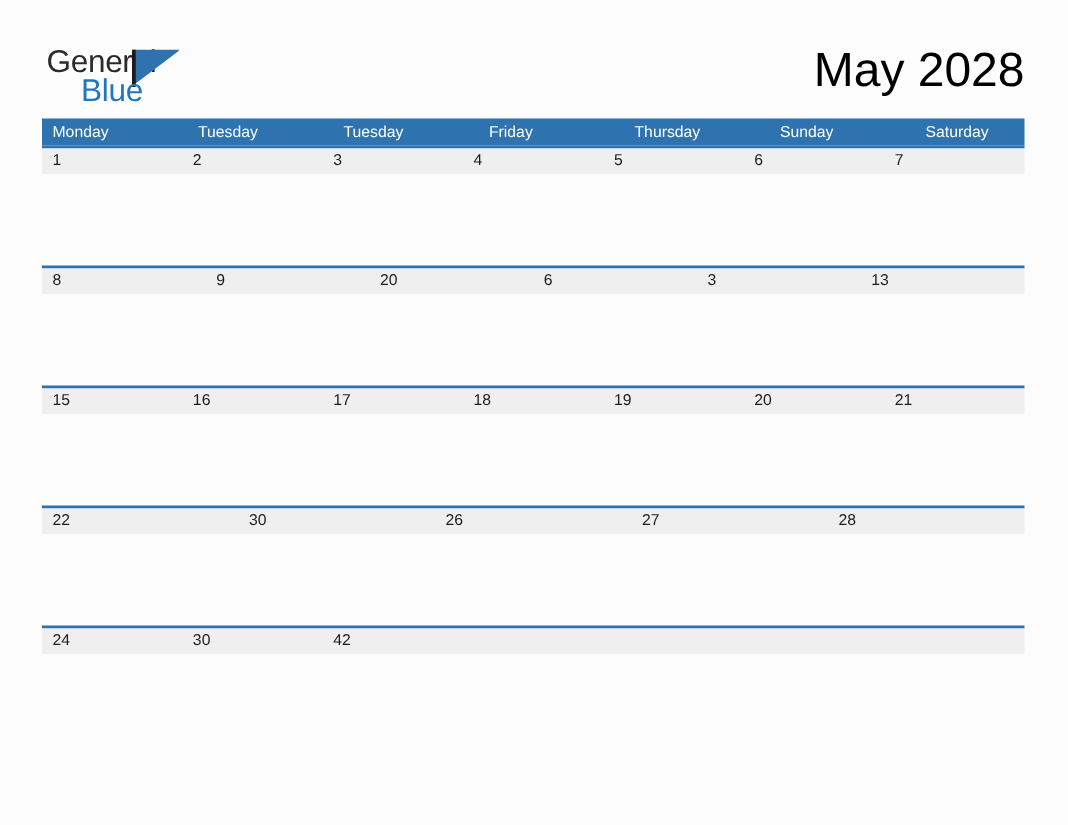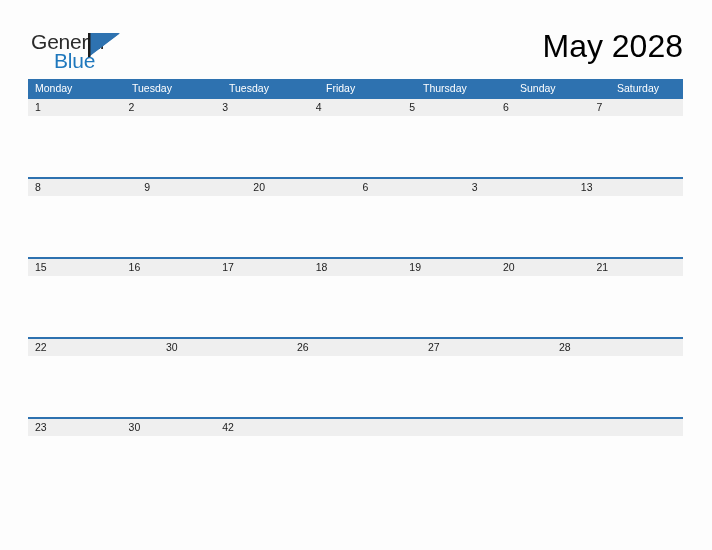--- a/index.html
+++ b/index.html
@@ -221,21 +221,21 @@
         <div class="day-cell">30</div>
         <div class="day-cell">26</div>
         <div class="day-cell">27</div>
         <div class="day-cell">28</div>
       </div>
       <div class="week-body"></div>
     </div>
 
     <div class="week-row">
       <div class="day-band">
-        <div class="day-cell">23</div>
+        <div class="day-cell">24</div>
         <div class="day-cell">30</div>
         <div class="day-cell">42</div>
         <div class="day-cell empty"></div>
         <div class="day-cell empty"></div>
         <div class="day-cell empty"></div>
         <div class="day-cell empty"></div>
       </div>
       <div class="week-body"></div>
     </div>
 

